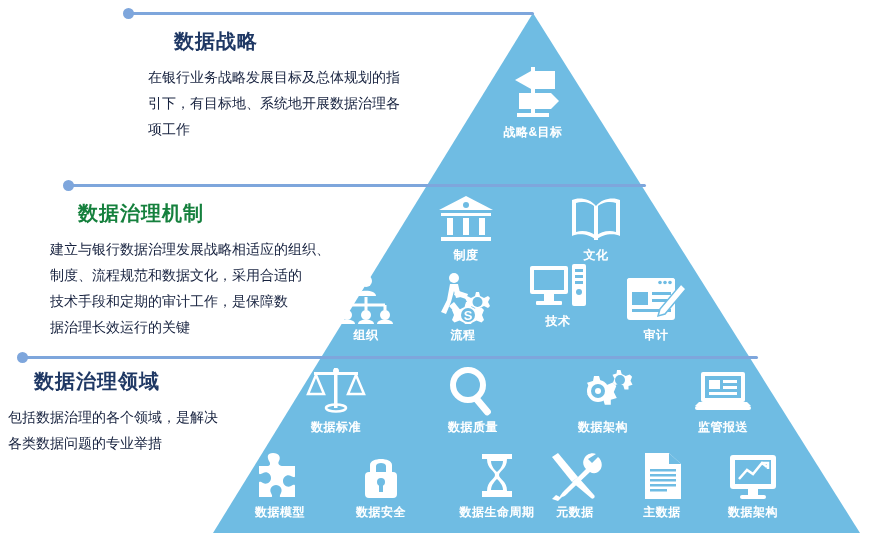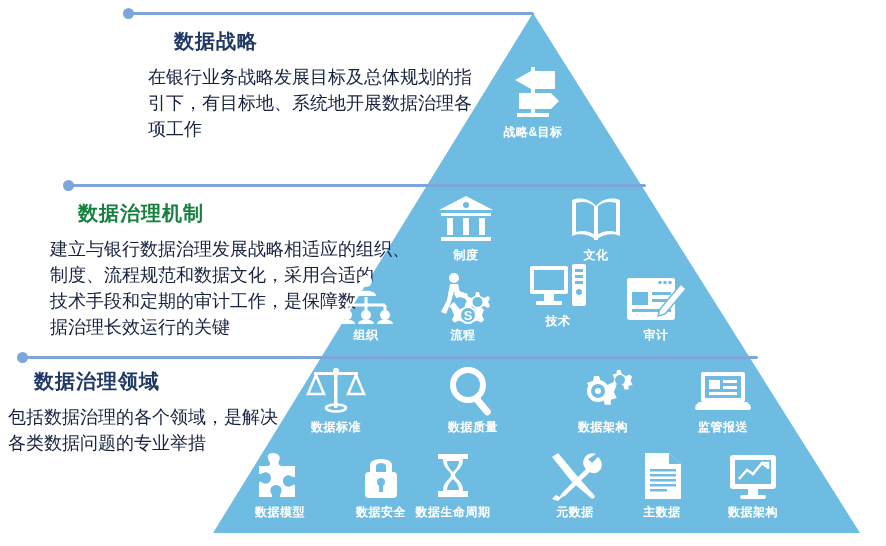--- a/index.html
+++ b/index.html
@@ -52,21 +52,21 @@
   }
   .tb-title {
     font-weight: bold;
     font-size: 20px;
     color: #1f3864;
     letter-spacing: 1px;
     margin-bottom: 9px;
     white-space: nowrap;
   }
   .tb-body {
-    font-size: 18px;
+    font-size: 14px;
     color: #16213e;
     line-height: 26px;
   }
   .tb-body div { white-space: nowrap; }
 
   
   #block-strategy { left: 148px; top: 28px; }
   #block-strategy .tb-title { margin-left: 26px; }
   #block-strategy .tb-body { text-align: left; }
 
@@ -344,21 +344,21 @@
         <path d="M12 22 L12 14 C12 6, 34 6, 34 14 L34 22 L28 22 L28 15
                  C28 11, 18 11, 18 15 L18 22 Z" fill="#fff"></path>
         <rect x="7" y="21" width="32" height="26" rx="4" fill="#fff"></rect>
         <circle cx="23" cy="31" r="4" fill="#6FBCE3"></circle>
         <rect x="21" y="32" width="4" height="9" fill="#6FBCE3"></rect>
       </svg>
     </div>
     <div class="plabel">数据安全</div>
   </div>
 
-  <div class="pitem wide" style="left:388px; top:455px;">
+  <div class="pitem wide" style="left:432px; top:455px;">
     <div class="icon">
       <svg width="40" height="50" viewBox="0 0 40 50">
         <path d="M5 3 L35 3 L35 8 L30 8 C30 18, 22 20, 22 24 C22 28, 30 30, 30 40
                  L35 40 L35 46 L5 46 L5 40 L10 40 C10 30, 18 28, 18 24
                  C18 20, 10 18, 10 8 L5 8 Z" fill="#fff"></path>
         <path d="M14 10 L26 10 C26 16, 21 20, 20 21 C19 20, 14 16, 14 10 Z" fill="#6FBCE3"></path>
         <path d="M20 28 C22 30, 26 34, 26 39 L14 39 C14 34, 18 30, 20 28 Z" fill="#6FBCE3"></path>
       </svg>
     </div>
     <div class="plabel">数据生命周期</div>

